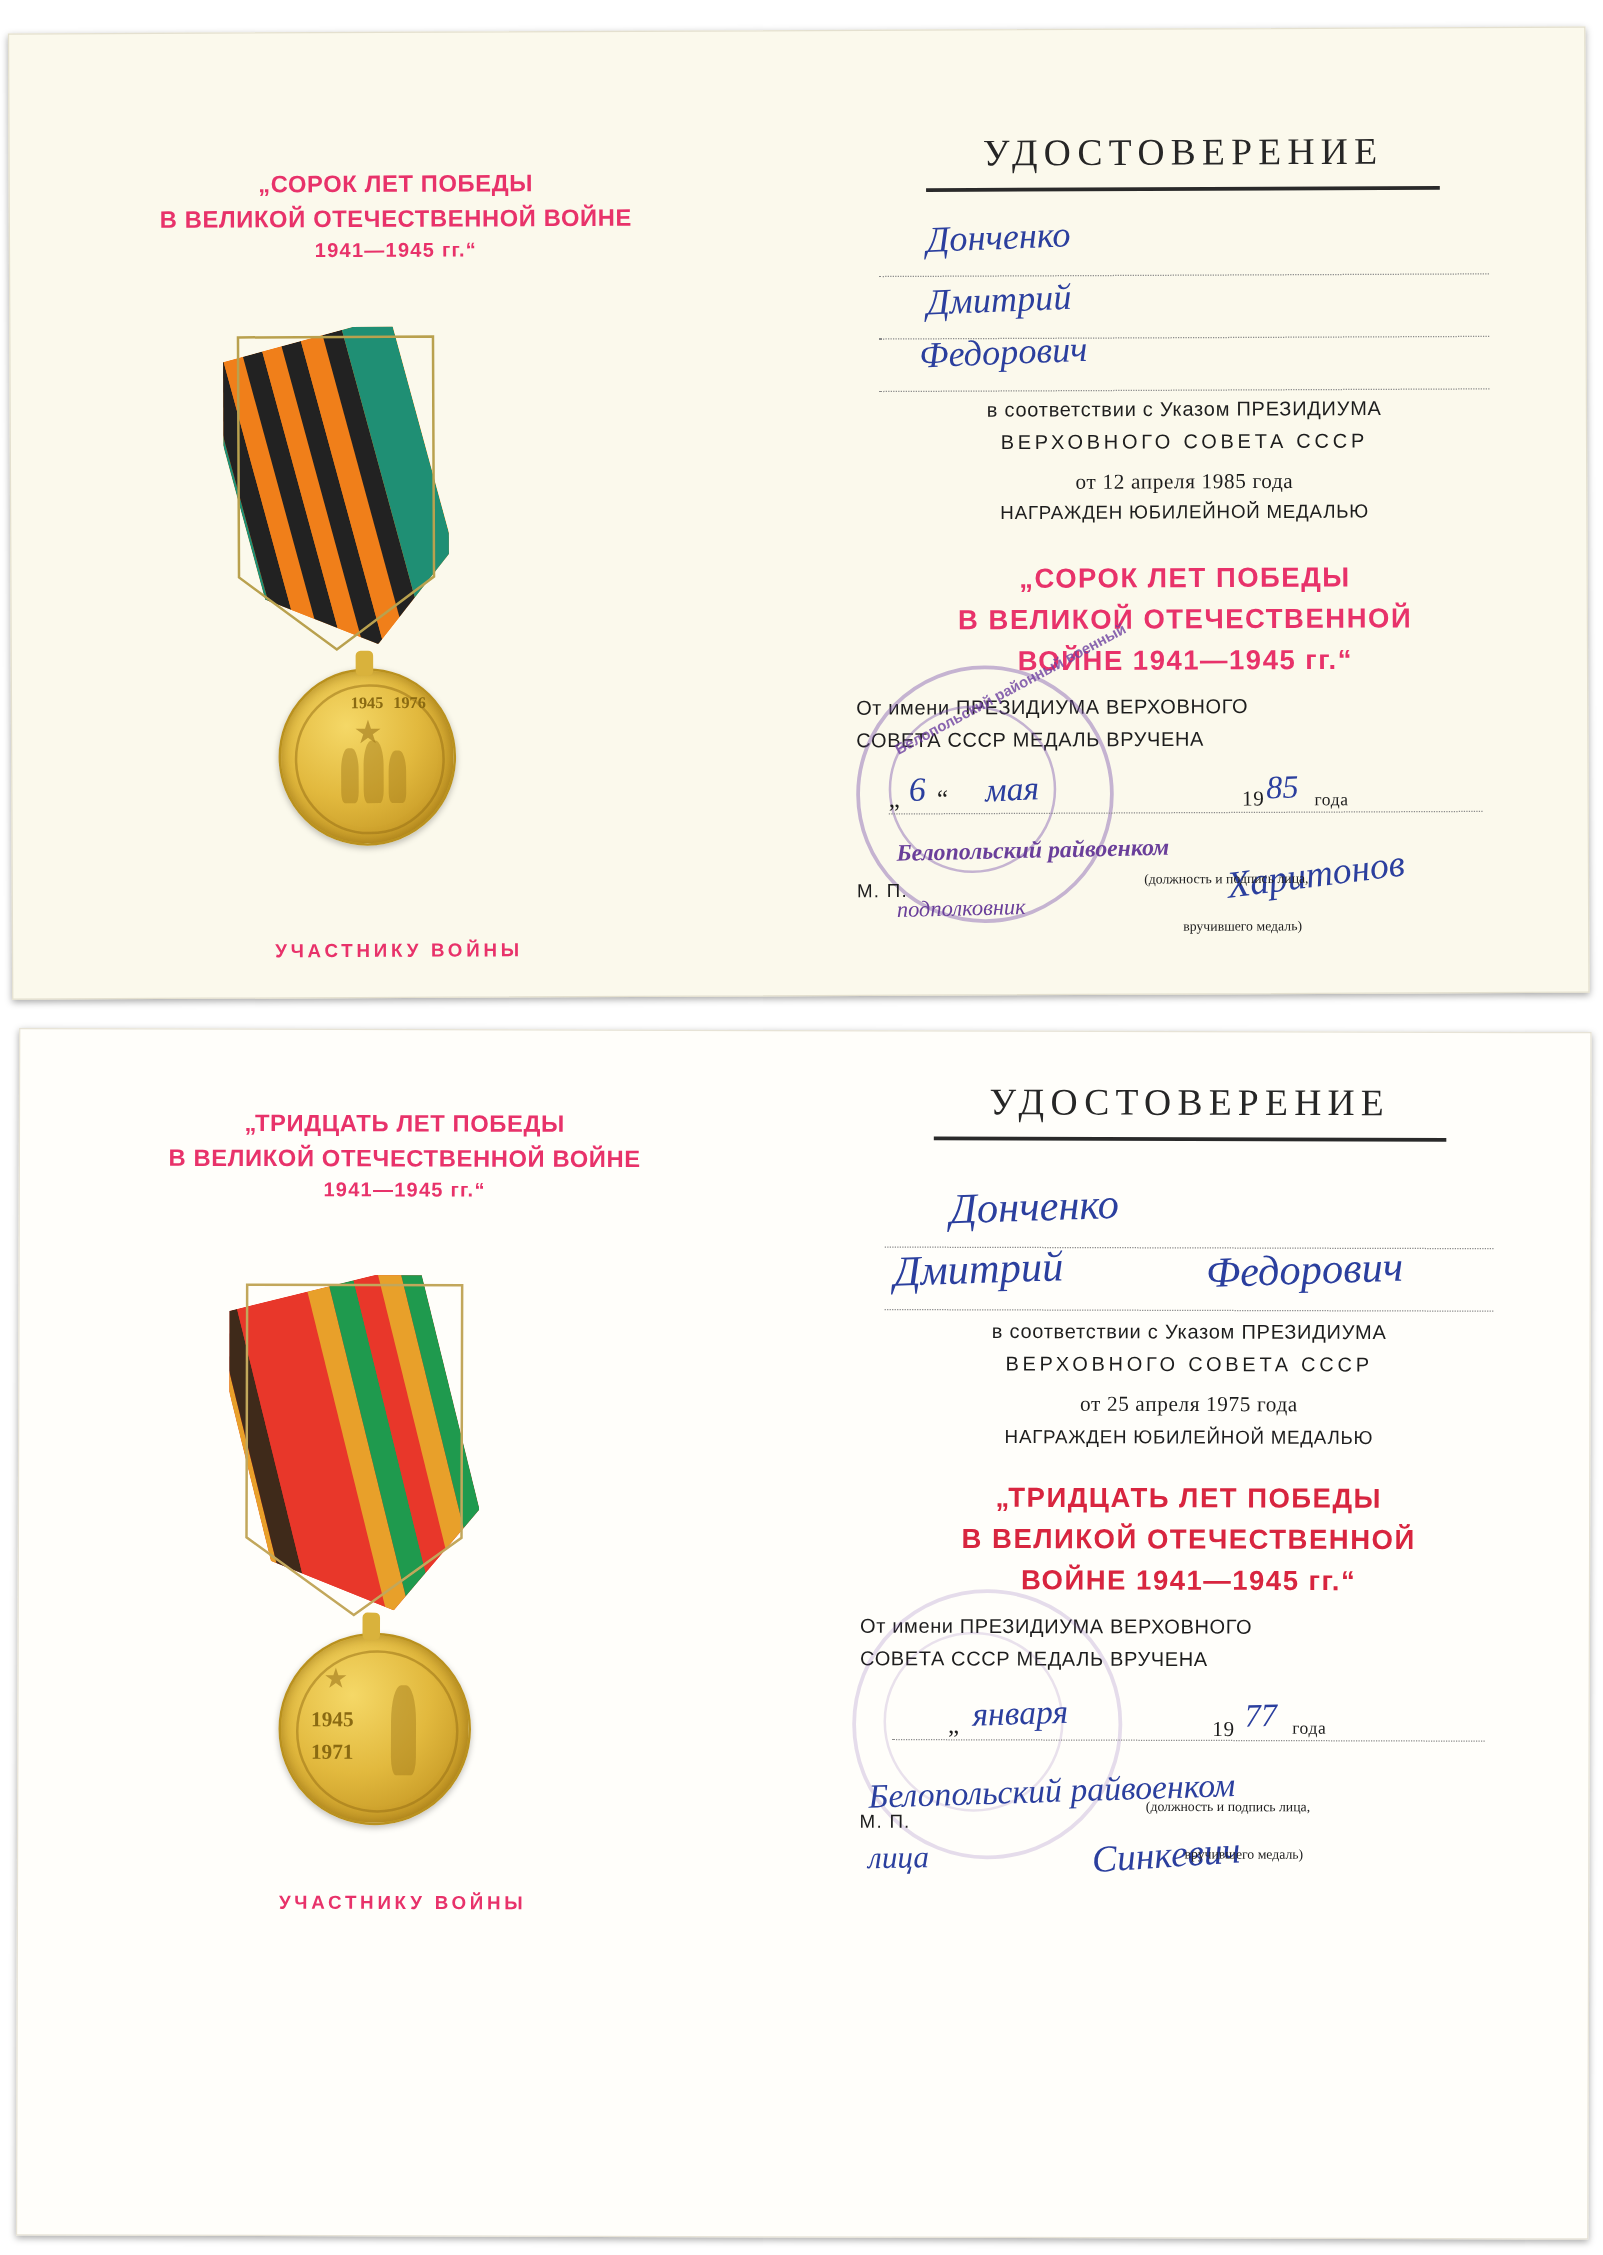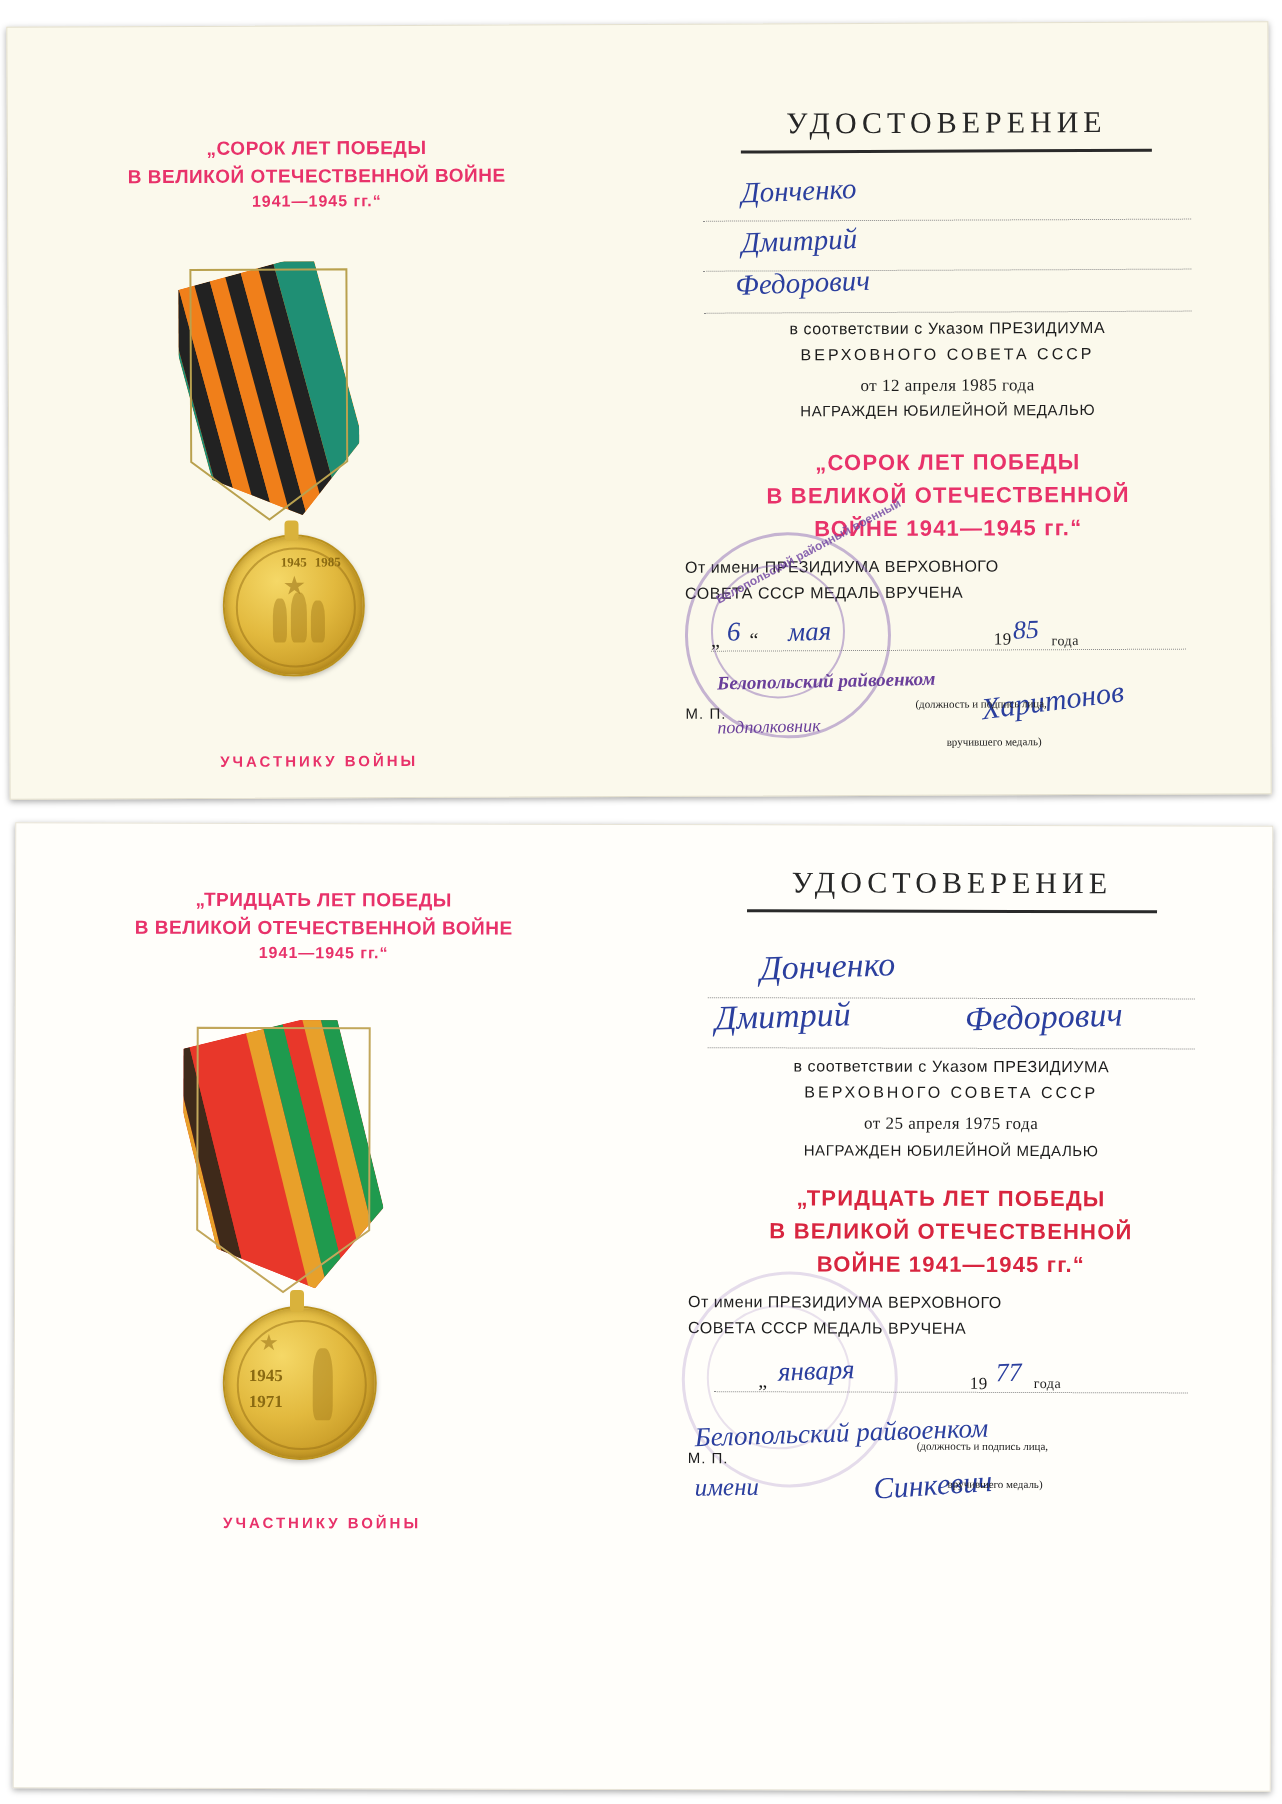--- a/index.html
+++ b/index.html
@@ -242,21 +242,21 @@
           <rect x="128" y="-40" width="40" height="340" fill="#1f8f74"></rect>
           <rect x="168" y="-40" width="16" height="340" fill="#e2a33a"></rect>
           <rect x="184" y="-40" width="40" height="340" fill="#1f8f74"></rect>
         </g>
         <polygon points="12,8 168,8 168,200 90,258 12,200" fill="none" stroke="#b9a14e" stroke-width="2"></polygon>
       </svg>
 
       <div class="medal-disc" style="left:213px; top:508px; width:138px; height:138px;">
         <div class="medal-inner"></div>
         <div class="medal-year" style="top:18px; font-size:13px;">1945</div>
-        <div class="medal-year" style="top:18px; font-size:13px; left:34px;">1985</div>
+        <div class="medal-year" style="top:18px; font-size:13px; left:34px;">1976</div>
         <div class="medal-star" style="left:58px; top:36px;">★</div>
         <div class="medal-fig" style="left:48px; top:62px; width:14px; height:44px;"></div>
         <div class="medal-fig" style="left:66px; top:56px; width:16px; height:50px;"></div>
         <div class="medal-fig" style="left:86px; top:64px; width:14px; height:42px;"></div>
       </div>
       <div style="position:absolute; left:275px; top:494px; width:14px; height:20px; background:#d9b23c; border-radius:4px;"></div>
     </div>
 
     <div class="left-footer" style="top:726px;">УЧАСТНИКУ ВОЙНЫ</div>
   </div>
@@ -390,20 +390,20 @@
     </div>
 
     <div class="dotline" style="left:13%; top:566px; width:74%;"></div>
     <div class="left-al" style="left:20%; top:544px; font-size:20px; font-family:'Liberation Serif',serif;">„</div>
     <div class="hand" style="left:23%; top:530px; font-size:27px;">января</div>
     <div class="left-al" style="left:53%; top:548px; font-size:17px; font-family:'Liberation Serif',serif;">19</div>
     <div class="hand" style="left:57%; top:532px; font-size:26px;">77</div>
     <div class="left-al" style="left:63%; top:550px; font-size:14px; font-family:'Liberation Serif',serif;">года</div>
 
     <div class="signature" style="left:10%; top:592px; font-size:27px; transform:rotate(-2deg);">Белопольский райвоенком</div>
-    <div class="signature" style="left:10%; top:648px; font-size:25px; transform:rotate(-1deg);">имени</div>
+    <div class="signature" style="left:10%; top:648px; font-size:25px; transform:rotate(-1deg);">лица</div>
     <div class="signature" style="left:38%; top:642px; font-size:30px; transform:rotate(-4deg);">Синкевич</div>
 
     <div class="mp" style="left:9%; top:624px;">М. П.</div>
     <div class="tiny" style="left:33%; top:614px; width:44%;">(должность и подпись лица,</div>
     <div class="tiny" style="left:37%; top:652px; width:40%;">вручившего медаль)</div>
   </div>
 </div>
 
 </body></html>

